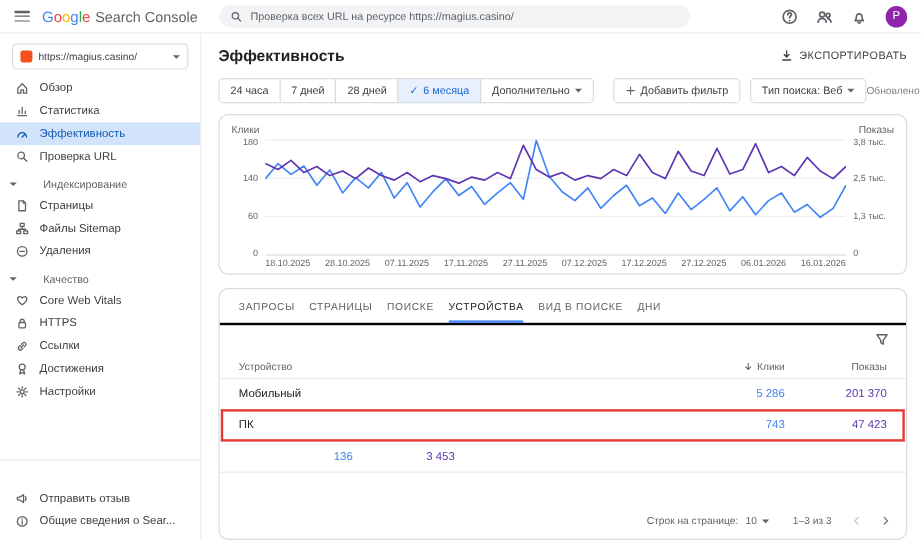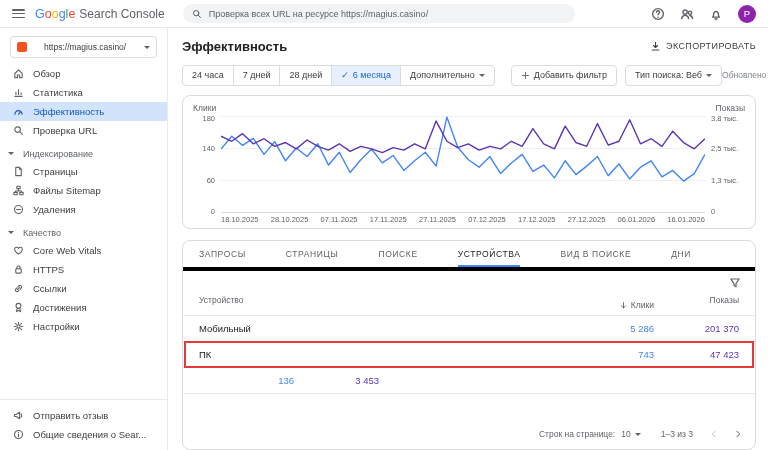--- a/index.html
+++ b/index.html
@@ -19,32 +19,32 @@
   .searchbox input{flex:1;border:0;background:none;outline:none;font-size:9px;color:#3c4043;font-family:inherit}
   .searchbox input::placeholder{color:#5f6368}
   .top-actions{margin-left:auto;display:flex;align-items:center;gap:15px}
   .icon-btn{width:14px;height:14px;color:#5f6368;cursor:pointer}
   .icon-btn svg{width:100%;height:100%}
   .avatar{width:18px;height:18px;border-radius:50%;background:#8e24aa;color:#fff;font-size:9.5px;font-weight:500;display:flex;align-items:center;justify-content:center;cursor:pointer}
 
   
   .shell{display:flex;height:422px}
   .sidebar{width:168px;flex:none;border-right:1px solid #e8eaed;padding-top:8px;display:flex;flex-direction:column;overflow:hidden;background:#fff}
-  .property{margin:0 10px 6px;height:22px;border:1px solid #dadce0;border-radius:4px;display:flex;align-items:center;gap:17px;padding:0 6px;cursor:pointer}
+  .property{margin:0 10px 6px;height:22px;border:1px solid #dadce0;border-radius:4px;display:flex;align-items:center;gap:5px;padding:0 6px;cursor:pointer}
   .favicon{width:10px;height:10px;border-radius:2px;background:#f4511e;flex:none}
   .prop-label{font-size:8.5px;color:#3c4043;flex:1;white-space:nowrap;overflow:hidden}
   .tri{width:0;height:0;border-left:3px solid transparent;border-right:3px solid transparent;border-top:3.5px solid #5f6368;flex:none}
   .nav-item{min-height:19px;display:flex;align-items:center;gap:9px;padding:0 8px 0 13px;font-size:9.5px;color:#3c4043;cursor:pointer;white-space:nowrap}
   .nav-item svg{width:11px;height:11px;flex:none;color:#5f6368}
   .nav-item.selected{background:#d2e3fc;color:#1558b0}
   .nav-item.selected svg{color:#1558b0}
   .nav-item.wrap{white-space:normal;align-items:flex-start;padding-top:3px;padding-bottom:3px;line-height:1.25}
   .nav-item.wrap svg{margin-top:1px}
-  .section-head{display:flex;align-items:center;gap:9px;height:17px;margin-top:5px;padding:0 8px;font-size:9px;color:#5f6368;cursor:pointer}
-  .sidebar-footer{margin-top:auto;border-top:1px solid #e8eaed;padding:6px 0 6px}
+  .section-head{display:flex;align-items:center;gap:22px;height:17px;margin-top:5px;padding:0 8px;font-size:9px;color:#5f6368;cursor:pointer}
+  .sidebar-footer{margin-top:auto;border-top:1px solid #e8eaed;padding:22px 0 6px}
 
   
   .main{flex:1;background:#fff;padding:8px 12px 0 14px;overflow:hidden;display:flex;flex-direction:column}
   .title-row{display:flex;align-items:center;height:20px;margin-bottom:8px}
   .page-title{font-size:13px;color:#202124}
   .export-btn{margin-left:auto;display:flex;gap:5px;color:#3c4043;font-size:9px;letter-spacing:.4px;cursor:pointer}
   .export-btn svg{width:11px;height:11px;color:#3c4043}
 
   .chips-row{display:flex;align-items:center;height:22px}
   .seg{display:flex}
@@ -75,26 +75,26 @@
   .plot{flex:1;position:relative;height:96px}
   .gridline{position:absolute;left:0;right:0;height:1px;background:#eceff1}
   .gridline.bottom{background:#dadce0}
   #chart-svg{position:absolute;left:0;top:0;width:100%;height:100%}
   .xaxis-row{display:flex;gap:6px;margin-top:3px}
   .xspacer-l{width:22px;flex:none}
   .xspacer-r{width:34px;flex:none}
   .xlabels{flex:1;display:flex;justify-content:space-between;font-size:7.5px;color:#5f6368;white-space:nowrap}
 
   .table-card{margin-top:11px;flex:1;display:flex;flex-direction:column;overflow:hidden}
-  .tabs{display:flex;gap:40px;padding:0 16px;border-bottom:4px solid #000000;height:30px}
+  .tabs{display:flex;gap:12px;padding:0 16px;border-bottom:2px solid #000000;height:30px}
   .tab{display:flex;align-items:center;font-size:8.5px;letter-spacing:.6px;color:#5f6368;cursor:pointer;border-bottom:2.5px solid transparent;padding-top:2px}
   .tab.active{color:#202124;border-bottom-color:#4285f4}
   .filter-row{height:24px;display:flex;align-items:center;justify-content:flex-end;padding:0 14px}
   .funnel{width:12px;height:12px;color:#5f6368;cursor:pointer}
-  .thead{display:flex;height:21px;padding:0 16px;font-size:8.5px;color:#5f6368;border-bottom:1px solid #e8eaed}
+  .thead{display:flex;align-items:center;height:21px;padding:0 16px;font-size:8.5px;color:#5f6368;border-bottom:1px solid #e8eaed}
   .col-device{flex:1;text-align:left}
   .col-clicks{width:95px;display:flex;justify-content:flex-end;align-items:center;gap:3px}
   .col-impr{width:85px;text-align:right}
   .sort-ic{width:9px;height:9px;color:#5f6368}
   .trow{display:flex;align-items:center;height:26px;padding:0 16px;border-bottom:1px solid #e8eaed;position:relative;font-size:9.5px}
   .trow .col-device{color:#202124}
   .trow .col-clicks{color:#4285f4}
   .trow .col-impr{color:#5e35b1}
   .annotation-box{position:absolute;left:1px;right:1px;top:-1px;bottom:-1px;border:2px solid #e53935;pointer-events:none;z-index:3}
   .tfoot{display:flex;align-items:center;justify-content:flex-end;height:30px;padding:0 12px;font-size:8.5px;color:#5f6368;margin-top:auto}

